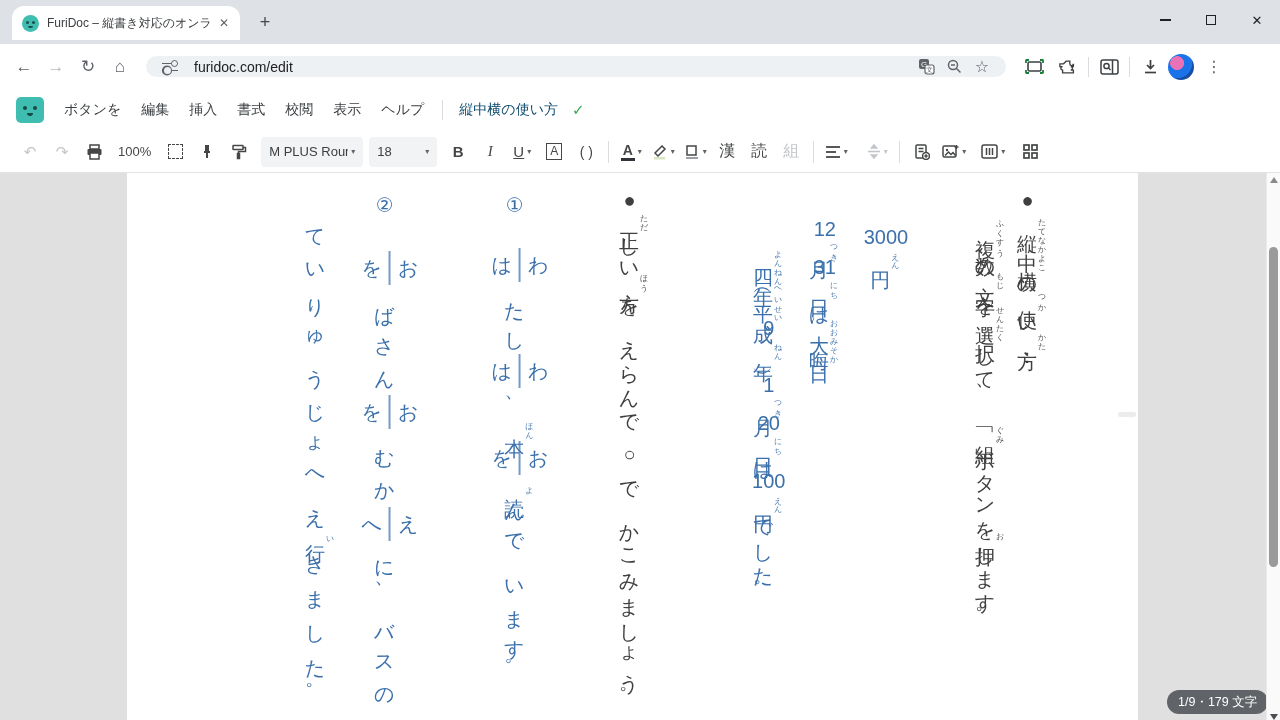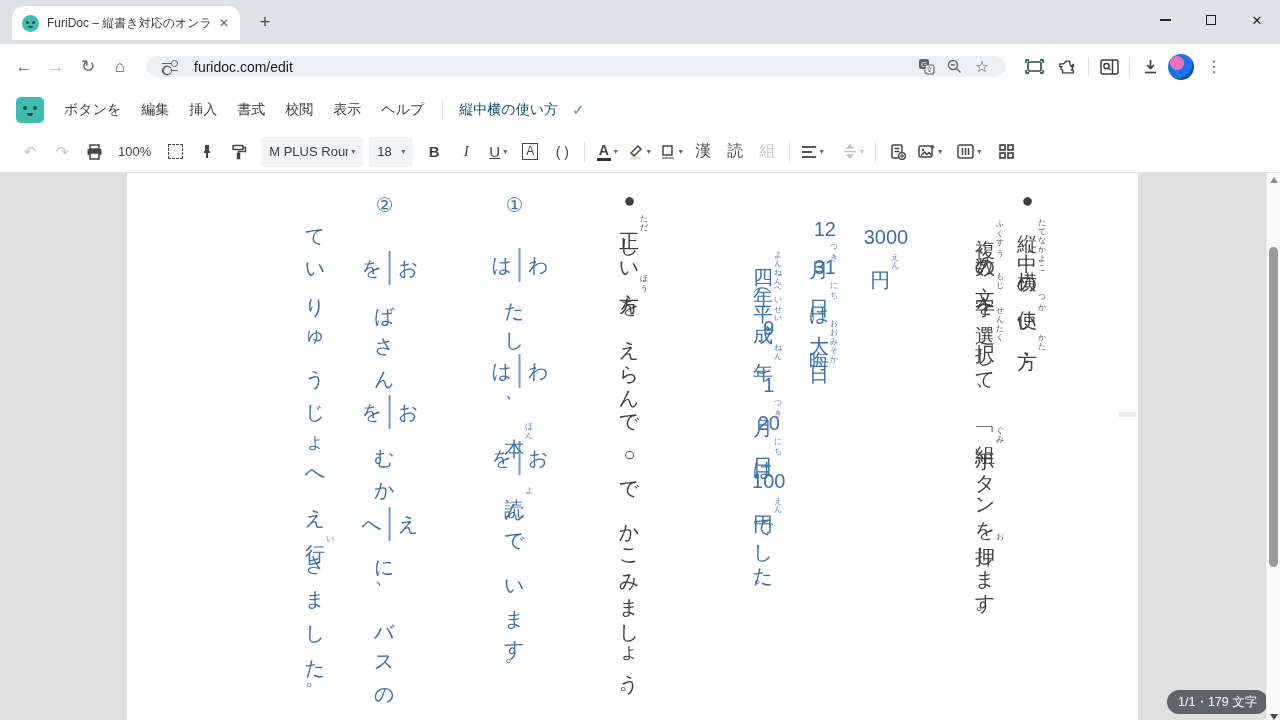--- a/index.html
+++ b/index.html
@@ -57,21 +57,21 @@
 
   
   .toolbar { height:42px; background:#fff; border-bottom:1px solid #e3e3e3; display:flex; align-items:center; padding:0 14px; }
   .tb { height:30px; min-width:26px; display:flex; align-items:center; justify-content:center; color:#444746;
         font-size:15px; border-radius:4px; margin:0 3px; flex:0 0 auto; }
   .tb.dis { color:#c2c5c9; }
   .tb svg { display:block; }
   .tb-sep { width:1px; height:22px; background:#dadce0; margin:0 6px; flex:0 0 auto; }
   .pill { background:#f1f3f4; border-radius:4px; padding:0 8px; height:30px; display:flex; align-items:center; }
   .font-pill { width:102px; justify-content:space-between; font-size:13px; color:#3c4043; }
-  .size-pill { width:44px; justify-content:space-between; font-size:13px; color:#3c4043; }
+  .size-pill { width:68px; justify-content:space-between; font-size:13px; color:#3c4043; }
   .caret { font-size:8px; color:#5f6368; margin-left:3px; }
   .caret.dis { color:#c2c5c9; }
   .b-bold { font-weight:bold; font-size:15px; }
   .b-italic { font-style:italic; font-family:"Liberation Serif","DejaVu Serif",serif; font-size:15px; }
   .b-under { text-decoration:underline; font-size:15px; }
   .boxA { border:1.4px solid #444746; padding:0 3px; font-size:12px; line-height:15px; }
   .colorA { font-size:14px; font-weight:bold; border-bottom:3px solid #30343a; line-height:15px; padding:0 2px; }
   .cjk-btn { font-size:16px; }
   .zoom-label { font-size:13px; color:#444746; }
 
@@ -333,20 +333,20 @@
       <div class="vcol" style="left: 861px; top: 42px; color: rgb(63, 63, 63); letter-spacing: 1px;"><ruby>複数<rt>ふくすう</rt></ruby><span>の</span><ruby>文字<rt>もじ</rt></ruby><span>を</span><ruby>選択<rt>せんたく</rt></ruby><span>して、</span><span class="vsp"></span><span>「</span><ruby>組<rt>ぐみ</rt></ruby><span>」ボタンを</span><ruby>押<rt>お</rt></ruby><span>します。</span></div>
       <div class="vcol" style="left: 759px; top: 54px; color: rgb(59, 112, 171); letter-spacing: 2px;"><span class="tcy">3000</span><ruby>円<rt>えん</rt></ruby></div>
       <div class="vcol" style="left: 695px; top: 46px; color: rgb(59, 112, 171); letter-spacing: 4px;"><span class="tcy">12</span><ruby>月<rt>つき</rt></ruby><span class="tcy">31</span><ruby>日<rt>にち</rt></ruby><span>は</span><ruby>大晦日<rt>おおみそか</rt></ruby></div>
       <div class="vcol" style="left: 641px; top: 72px; color: rgb(59, 112, 171); letter-spacing: 1px;"><ruby>四<rt>よん</rt></ruby><ruby>年<rt>ねん</rt></ruby><span>（</span><ruby>平成<rt>へいせい</rt></ruby><span class="tcy">9</span><ruby>年<rt>ねん</rt></ruby><span>）</span><span class="vsp"></span><span class="tcy">1</span><ruby>月<rt>つき</rt></ruby><span class="tcy">20</span><ruby>日<rt>にち</rt></ruby><span>は</span><span class="tcy">100</span><ruby>円<rt>えん</rt></ruby><span>でした。</span></div>
       <div class="vcol" style="left: 505px; top: 16px; color: rgb(63, 63, 63); letter-spacing: 2px;"><span>●</span><ruby>正<rt>ただ</rt></ruby><span>しい</span><ruby>方<rt>ほう</rt></ruby><span>を</span><span class="vsp"></span><span>えらんで</span><span class="vsp"></span><span>○で</span><span class="vsp"></span><span>かこみましょう。</span></div>
       <div class="vcol" style="left: 393px; top: 20px; color: rgb(59, 112, 171); letter-spacing: 7px;"><span>①</span><span class="vsp"></span><span class="pair"><span>は</span><span class="pdiv"></span><span>わ</span></span><span>たし</span><span class="pair"><span>は</span><span class="pdiv"></span><span>わ</span></span><span>、</span><ruby>本<rt>ほん</rt></ruby><span class="pair"><span>を</span><span class="pdiv"></span><span>お</span></span><ruby>読<rt>よ</rt></ruby><span>んで</span><span class="vsp"></span><span>います。</span></div>
       <div class="vcol" style="left: 263px; top: 20px; color: rgb(59, 112, 171); letter-spacing: 10px;"><span>②</span><span class="vsp"></span><span class="pair"><span>を</span><span class="pdiv"></span><span>お</span></span><span>ばさん</span><span class="pair"><span>を</span><span class="pdiv"></span><span>お</span></span><span>むか</span><span class="pair"><span>へ</span><span class="pdiv"></span><span>え</span></span><span>に、バスの</span></div>
       <div class="vcol" style="left: 191px; top: 42px; color: rgb(59, 112, 171); letter-spacing: 12px;"><span>ていりゅうじょへえ</span><ruby>行<rt>い</rt></ruby><span>きました。</span></div>
     </div>
 
-  <div class="counter">1/1・179 文字</div>
+  <div class="counter">1/9・179 文字</div>
 
   <div class="scrollbar">
     <div class="sb-up"></div>
     <div class="sb-thumb"></div>
     <div class="sb-down"></div>
   </div>
 </div>
 
 </body></html>

